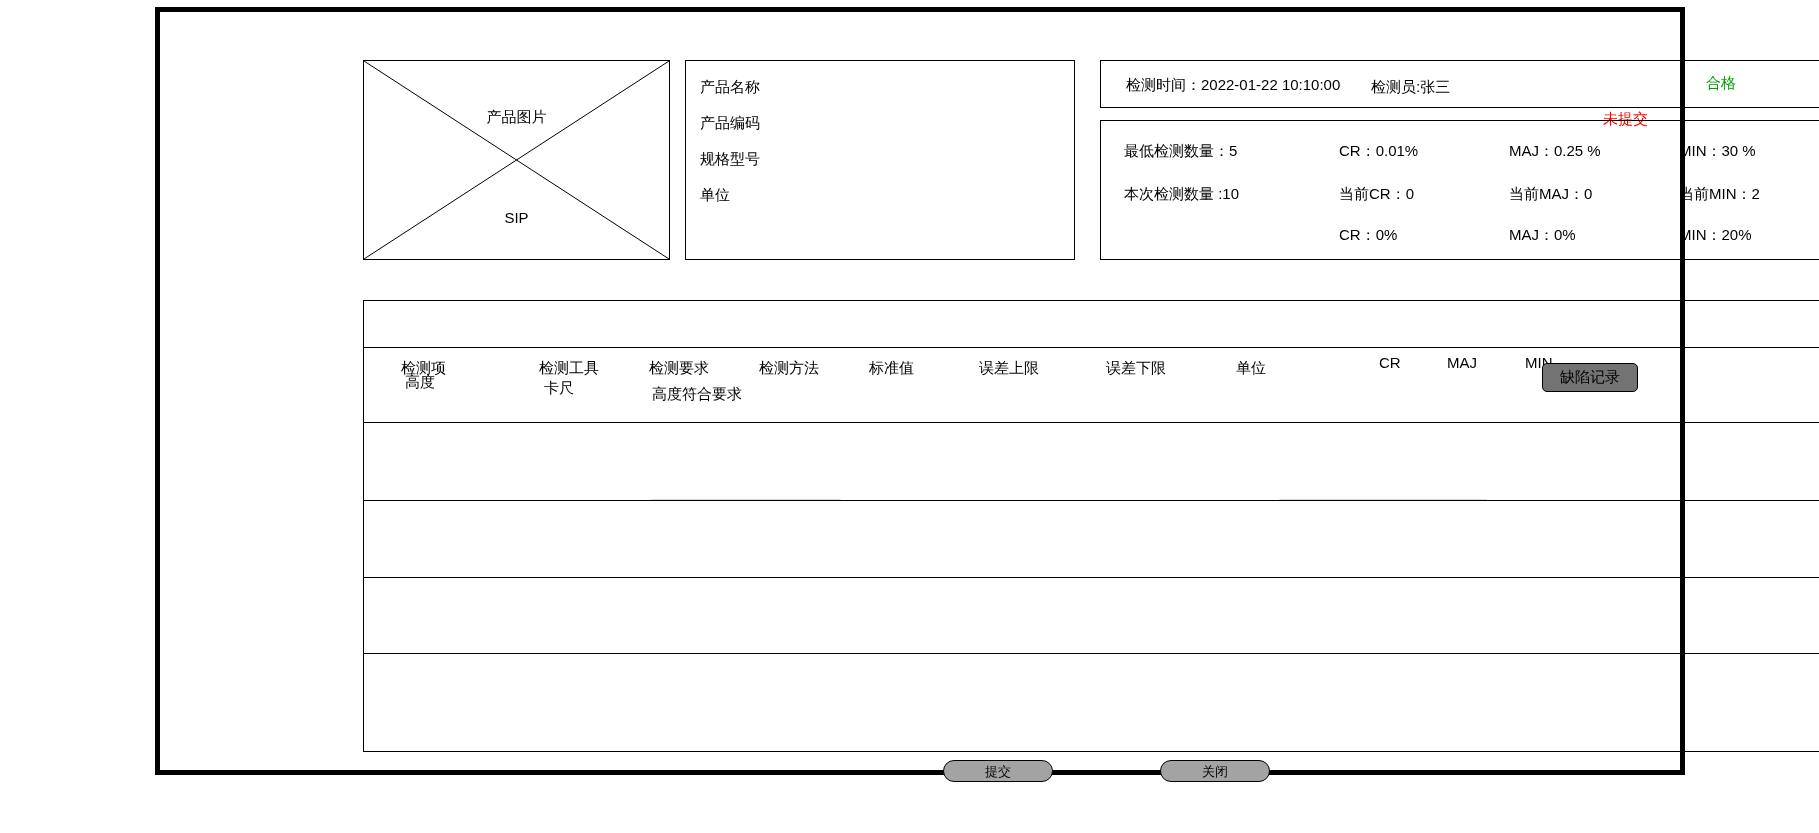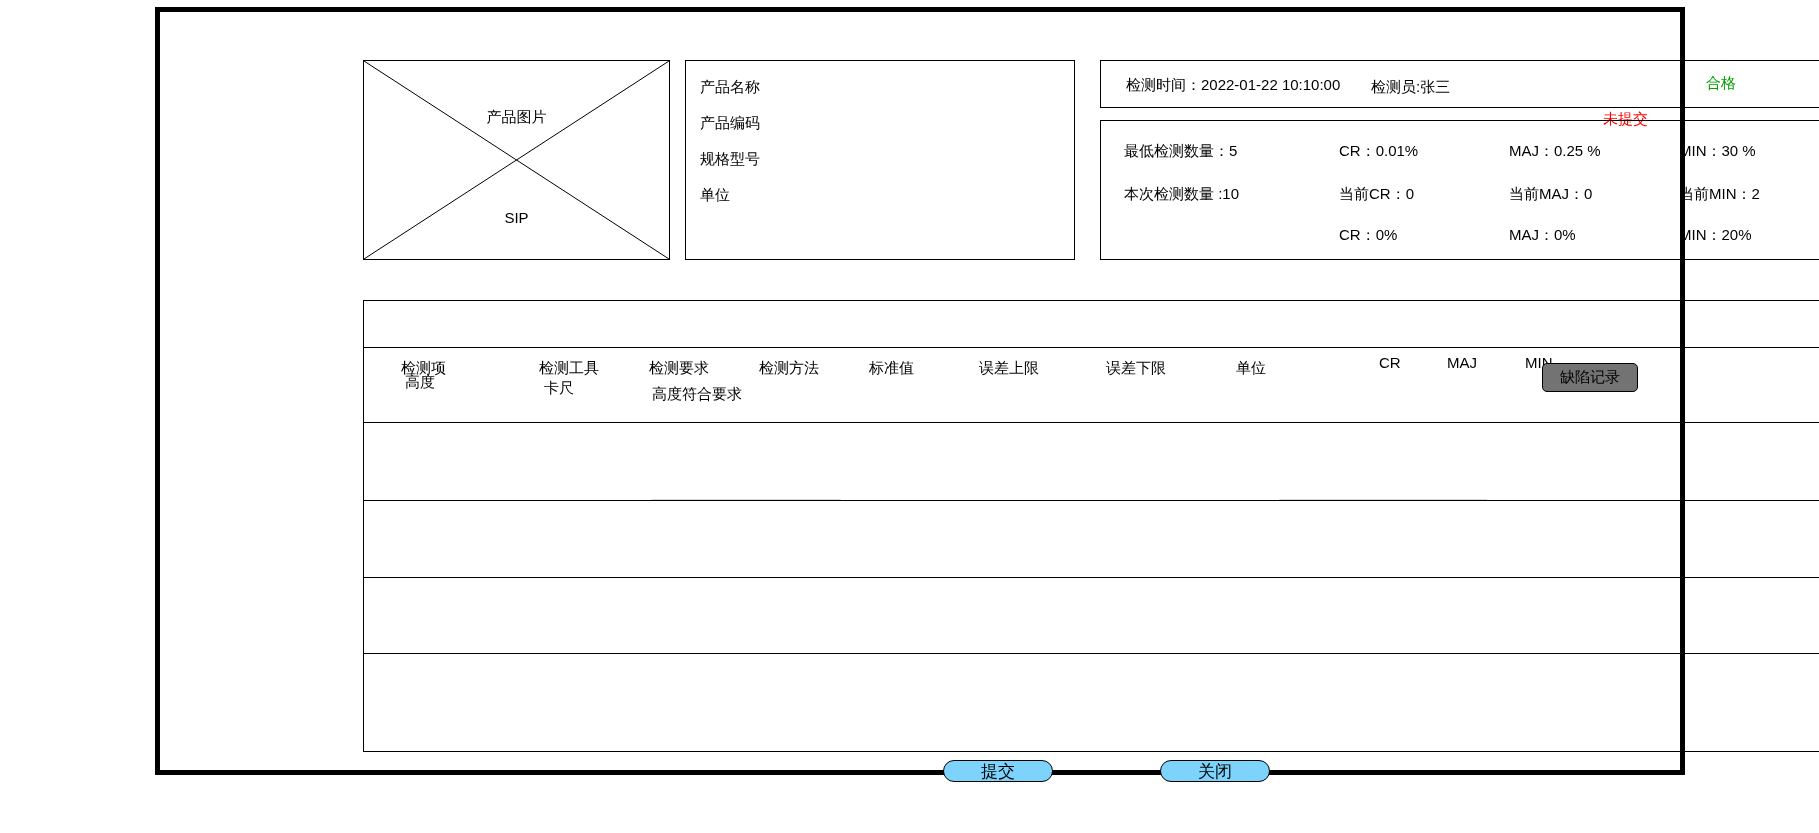--- a/index.html
+++ b/index.html
@@ -164,22 +164,22 @@
     background: #d9d9d9;
   }
 
   
   .footer-btn {
     position: absolute;
     top: 748px;
     width: 110px; height: 22px;
     border: 1px solid #000;
     border-radius: 11px;
-    background: #7dd3fc;
-    font-size: 17px;
+    background: #a3a3a3;
+    font-size: 13px;
     font-family: "Liberation Sans", sans-serif;
     line-height: 1;
     cursor: pointer;
     padding: 0;
   }
   .btn-submit { left: 783px; }
   .btn-close  { left: 1000px; }
 </style>
 </head>
 <body>

